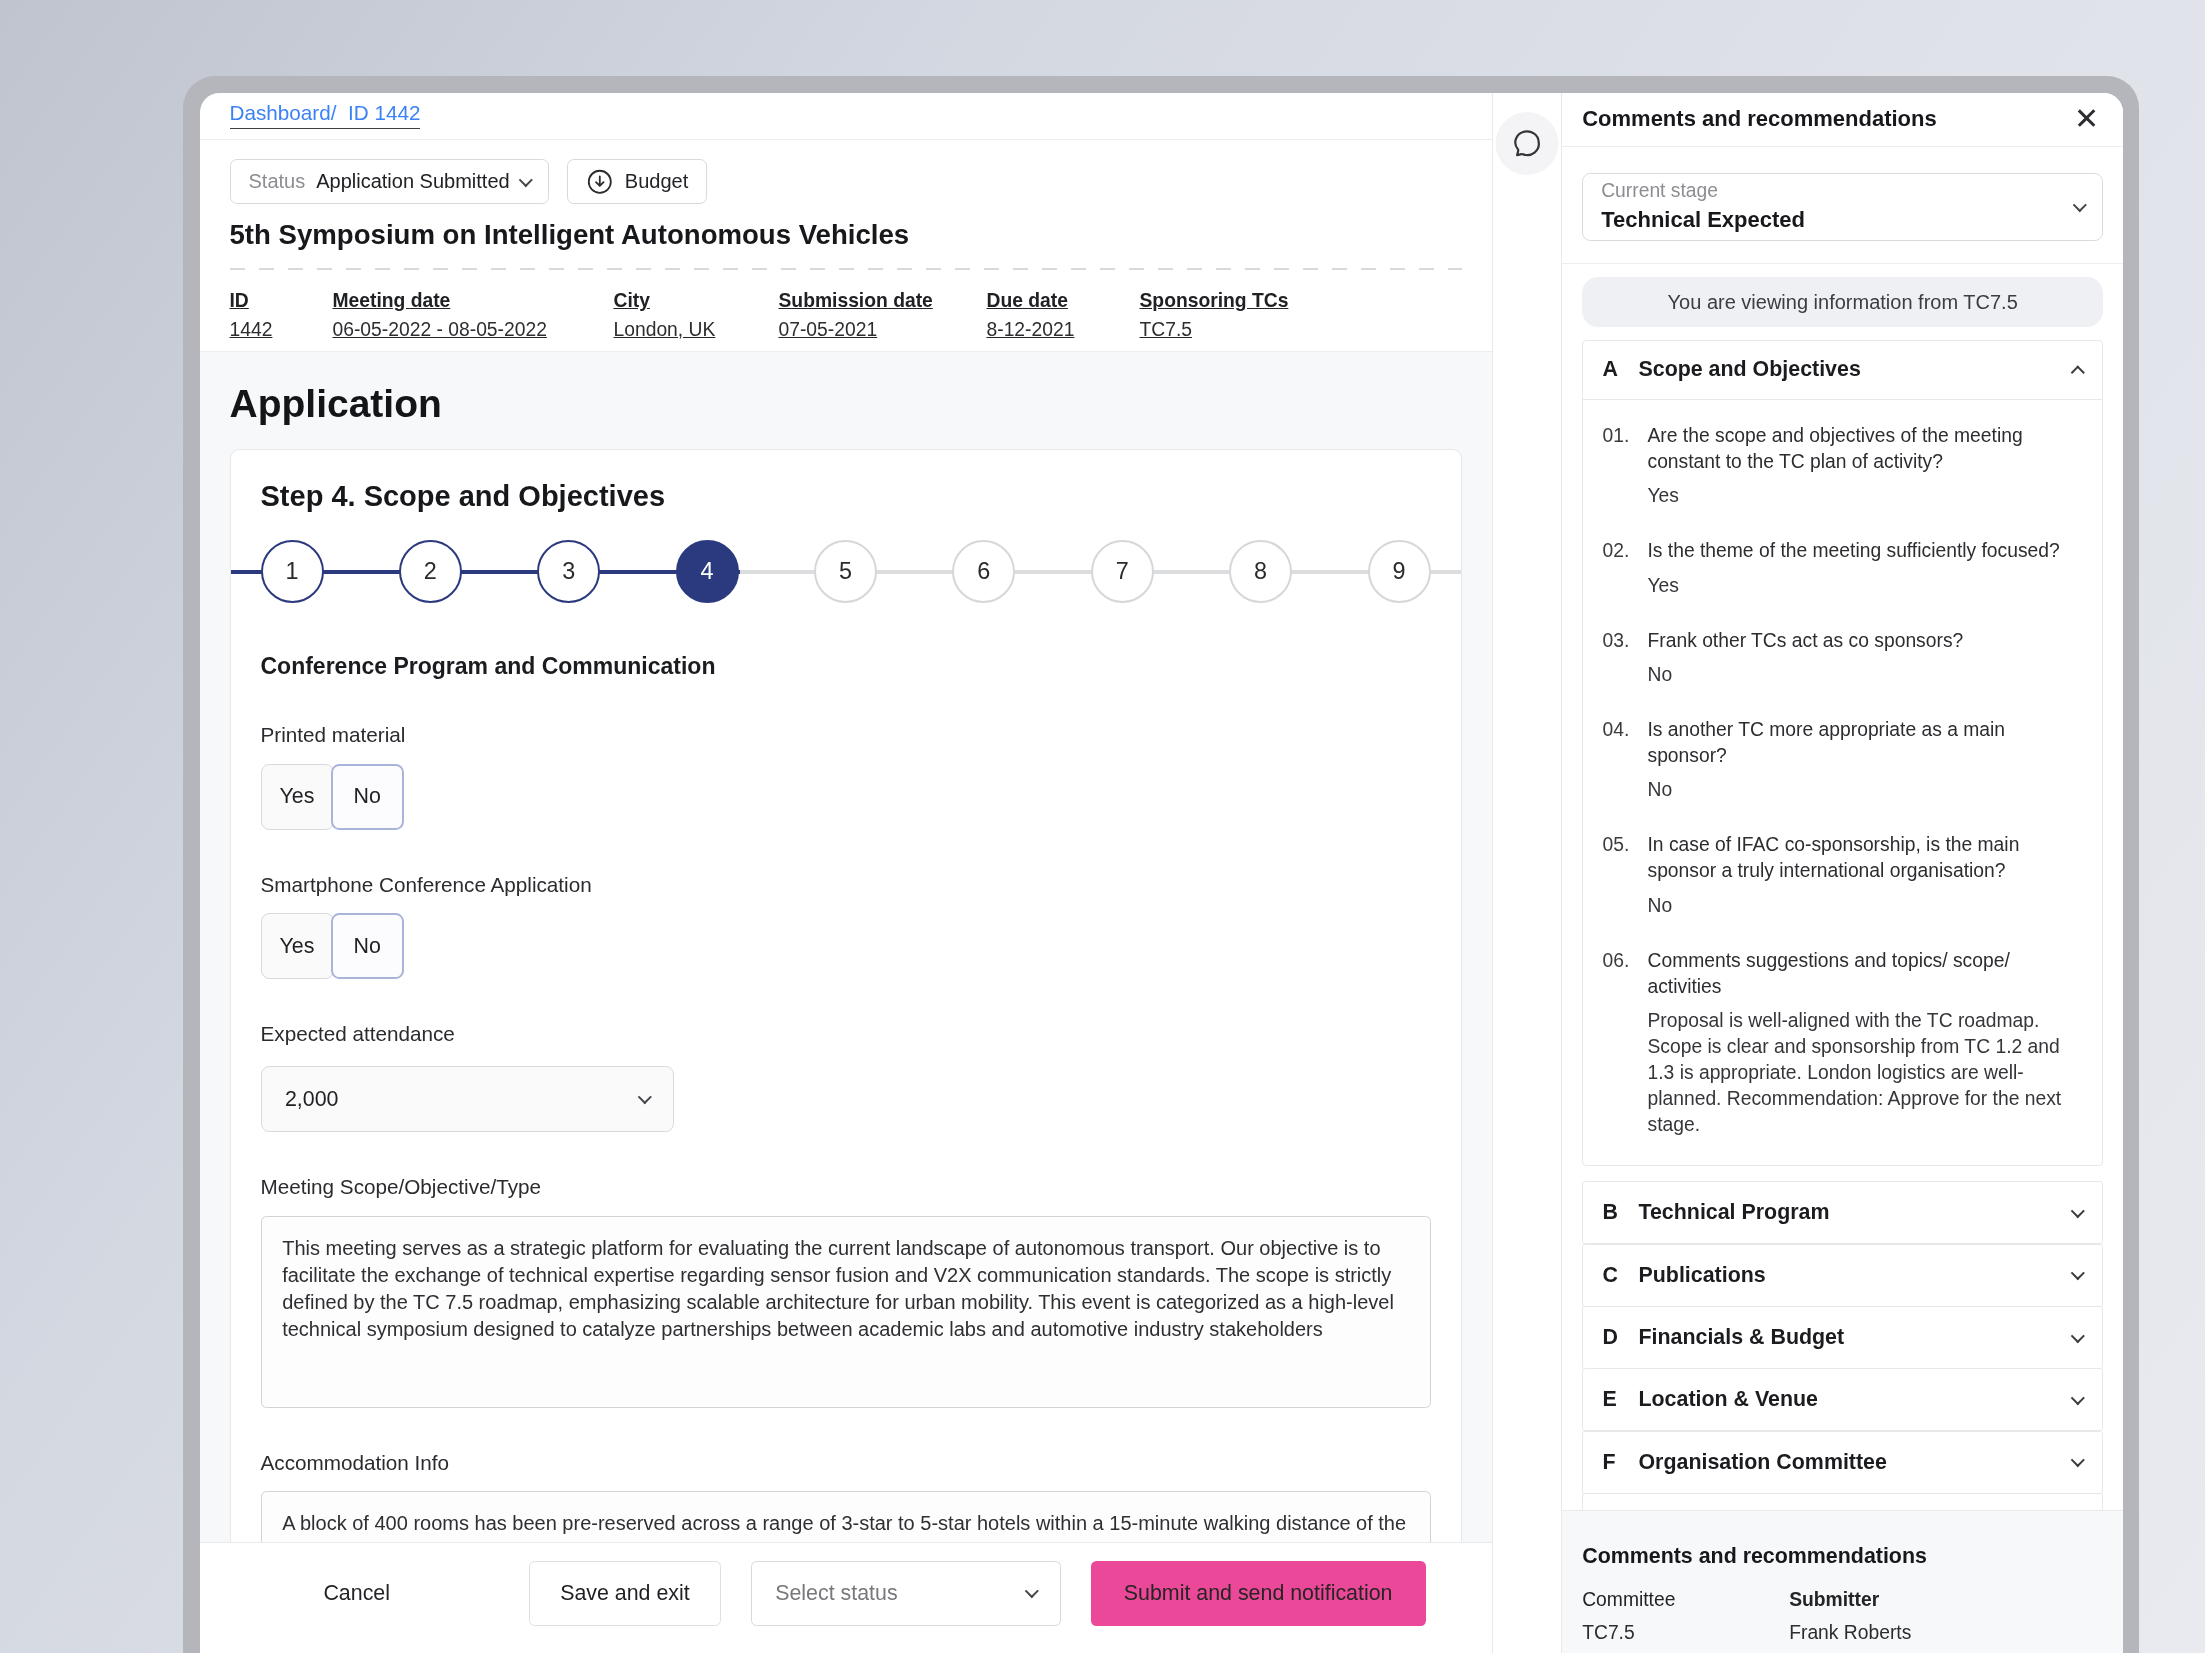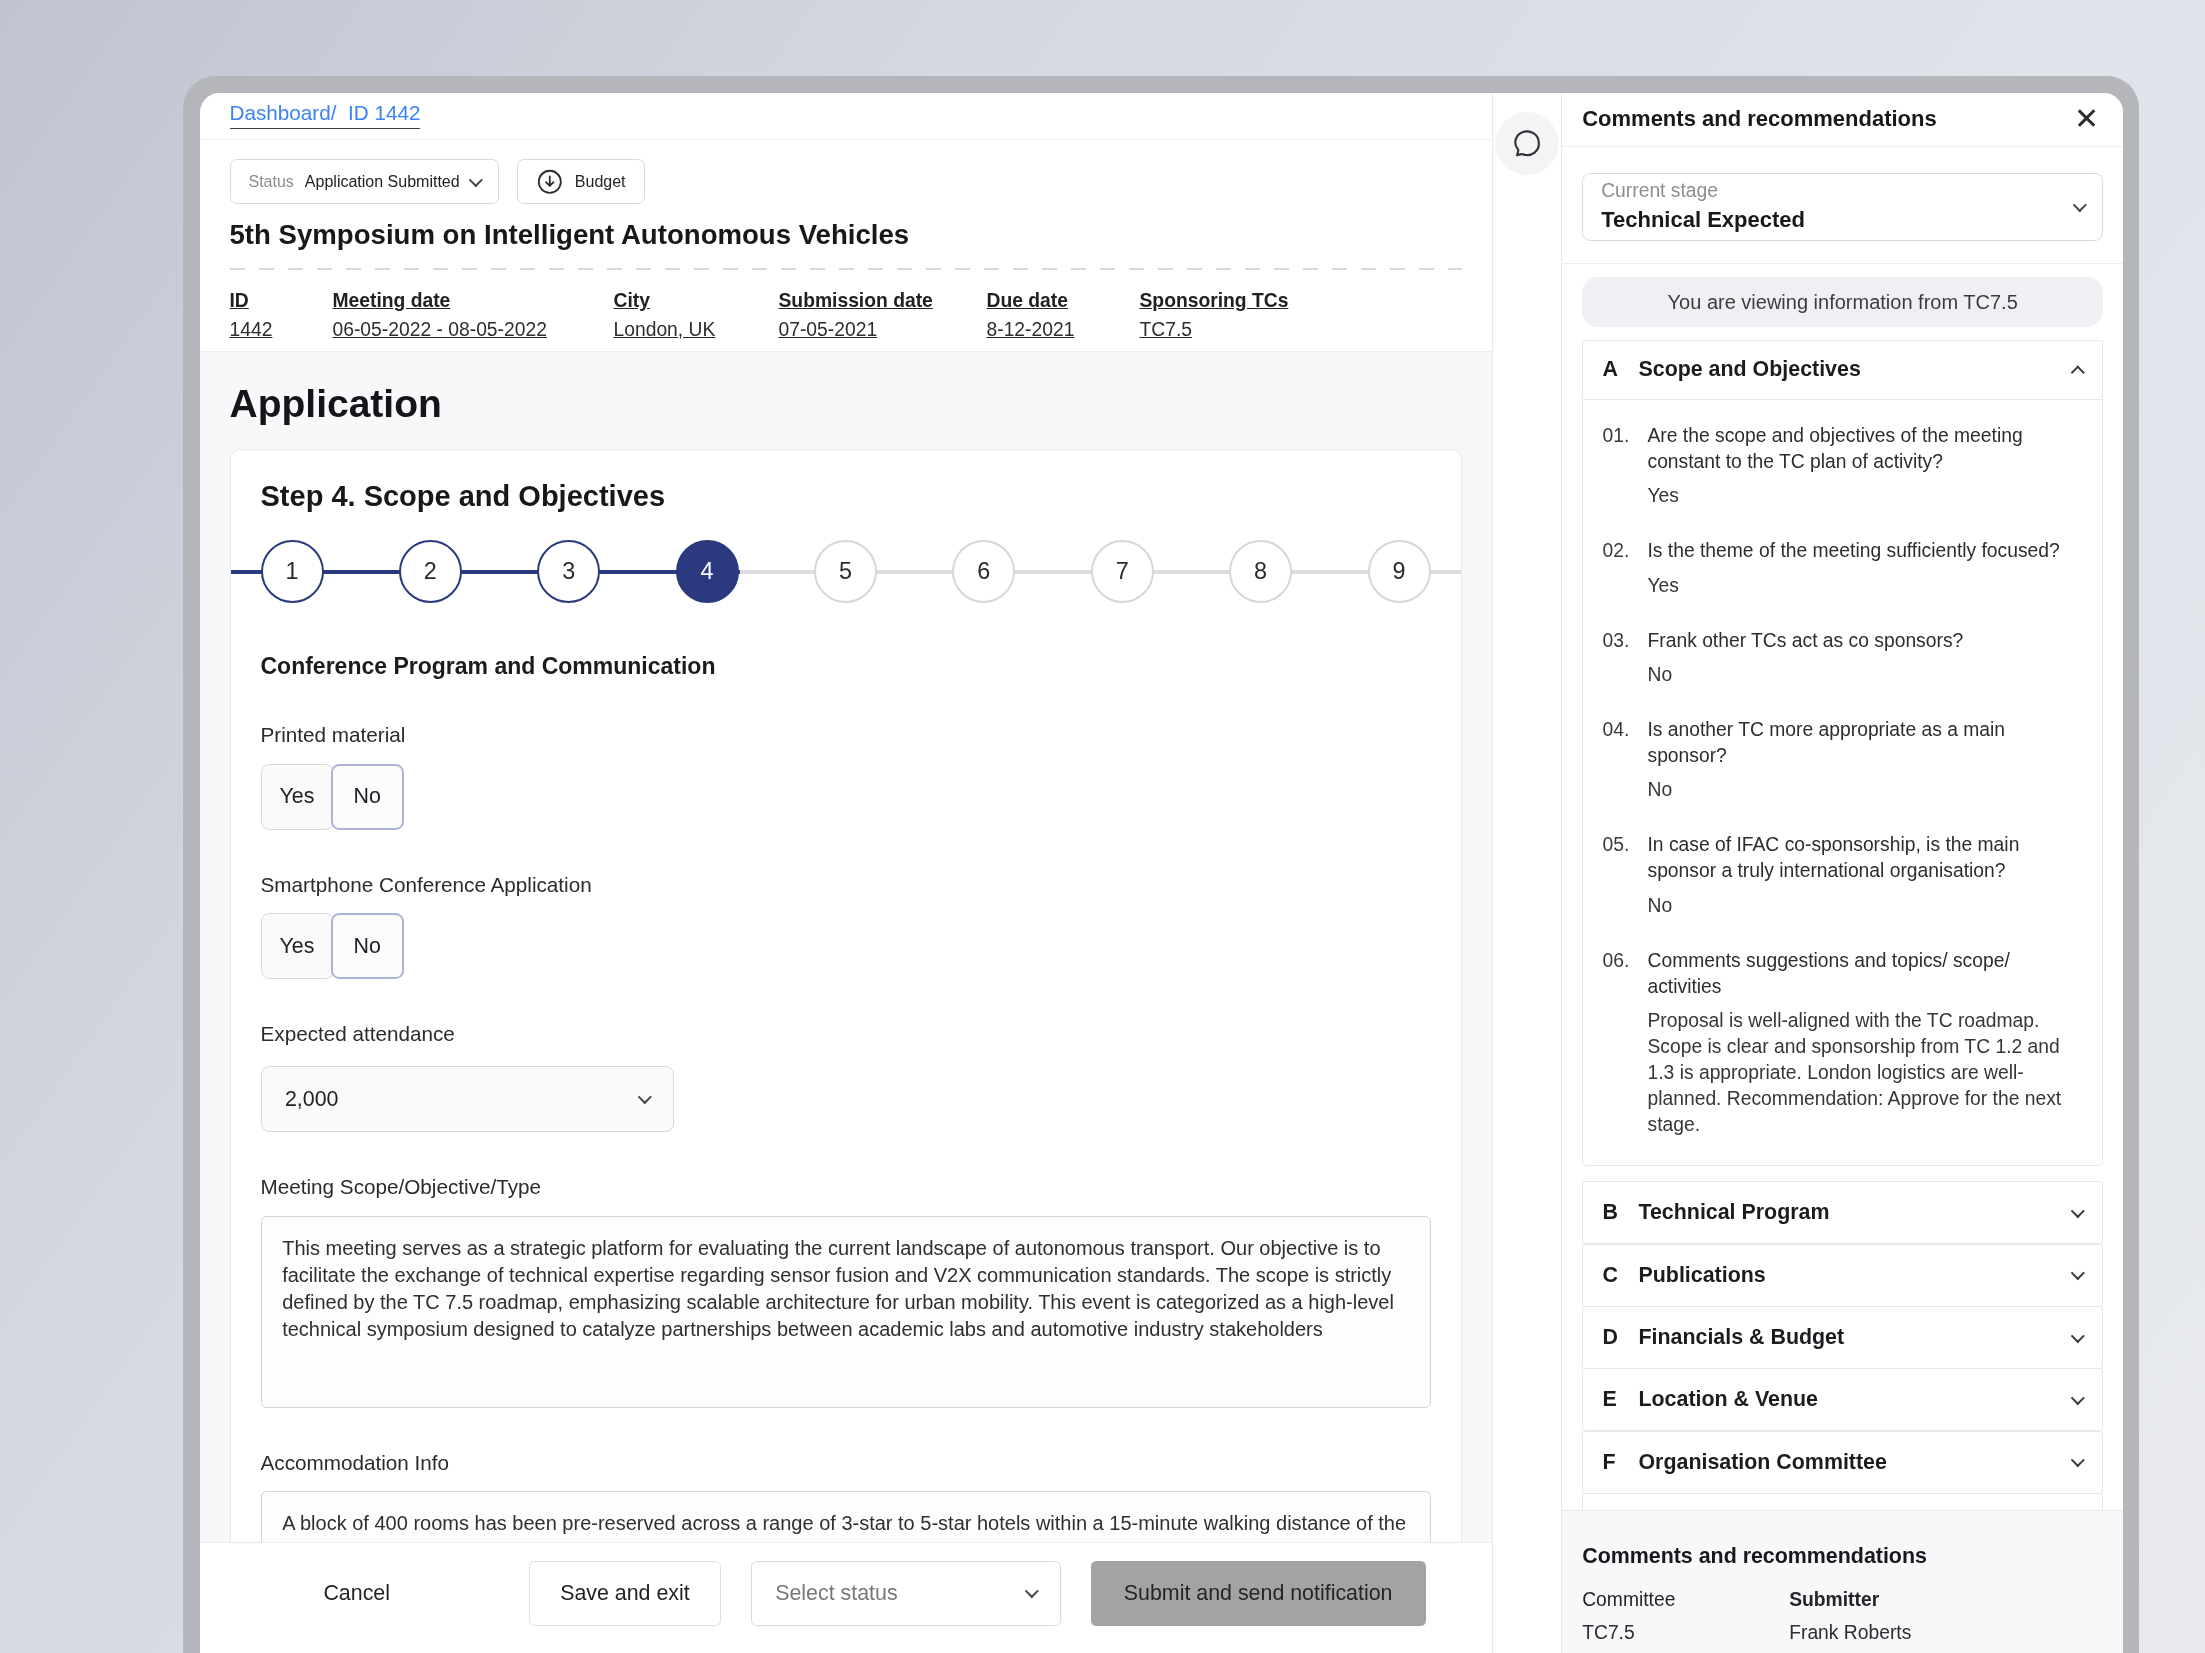--- a/index.html
+++ b/index.html
@@ -17,21 +17,21 @@
     width:100%; height:100%; background:#ffffff; border-radius:19.3px;
     overflow:hidden; display:flex;
   }
   
   .main { flex:1; min-width:0; display:flex; flex-direction:column; border-right:0.7px solid #e8e9eb; }
   .crumb-row { padding:8.3px 30px 9.6px; border-bottom:0.7px solid #ededef; }
   .crumb { display:inline-block; font-size:20.7px; color:#3b82f6; border-bottom:1.4px solid #3f4043; padding-bottom:3.4px; cursor:pointer; }
   .status-row { margin:19.3px 30px 0; display:flex; gap:18px; align-items:center; }
   .pill, .budget-btn {
     height:45px; border:1.4px solid #d9dadc; border-radius:6.9px; background:#fff;
-    display:flex; align-items:center; gap:11px; padding:0 18px; font-size:16px; cursor:pointer;
+    display:flex; align-items:center; gap:11px; padding:0 18px; font-size:20px; cursor:pointer;
   }
   .pill .muted { color:#8c8d92; }
   .pill .val { color:#202124; }
   .chev { display:inline-block; width:9.6px; height:9.6px; border-right:2.1px solid #44464a; border-bottom:2.1px solid #44464a; transform:rotate(45deg); margin-top:-4.1px; }
   .chev.up { transform:rotate(-135deg); margin-top:5.5px; }
   .page-title { margin:15px 30px 0; font-size:27.6px; font-weight:bold; color:#17181b; }
   .dashed-sep { margin:16.5px 30px 0; height:2.1px;
     background: repeating-linear-gradient(90deg,#d8d9dc 0 15px, transparent 15px 29px); }
   .meta-row { margin:20.7px 30px 0; display:flex; padding-bottom:9.6px; }
   .meta-col { display:flex; flex-direction:column; gap:6.9px;text-decoration:underline; }
@@ -64,21 +64,21 @@
   .ta { margin-top:16.5px; width:1170px; background:#fdfdfe; border:1.4px solid #d3d4d6; border-radius:5.5px;
     padding:18px 20.7px; font-size:20px; line-height:27px; color:#2e2f32; font-family:"Liberation Sans",sans-serif;
     resize:none; display:block; overflow:hidden; }
   .ta.h1x { height:192px; } .ta.h2x { height:227px; }
   .main-footer { height:131px; border-top:0.7px solid #e9eaec; background:#fff; display:flex;
     align-items:flex-start; padding:18px 66px 0 117px; gap:30px; }
   .btn { height:65px; display:flex; align-items:center; justify-content:center; font-size:21.4px; cursor:pointer; border-radius:5.5px; }
   .btn-plain { color:#232427; padding:0 6.9px; }
   .btn-outline { border:1.4px solid #dfe0e2; background:#fff; padding:0 30px; margin-left:auto; color:#1f2023; }
   .btn-select { border:1.4px solid #d8d9db; background:#fff; width:310px; justify-content:space-between; padding:0 23.4px; color:#77787c; }
-  .btn-submit { background:#a3a3a3; color:#262523; padding:0 33px; border:none; }
+  .btn-submit { background:#ec4899; color:#262523; padding:0 33px; border:none; }
   
   .gutter { width:69px; position:relative; background:#fff; border-right:0.7px solid #e8e9eb; }
   .bubble { position:absolute; top:19.3px; left:50%; transform:translateX(-50%); width:63px; height:63px;
     border-radius:50%; background:#f4f4f6; display:flex; align-items:center; justify-content:center; cursor:pointer; }
   
   .panel { width:561px; display:flex; flex-direction:column; background:#fff; }
   .panel-header { height:54px; display:flex; align-items:center; justify-content:space-between;
     padding:0 23.4px 0 20.7px; border-bottom:0.7px solid #ededef; }
   .panel-title { font-size:22px; font-weight:bold; color:#17181b; }
   .close-x { font-size:30px; color:#2c2d30; line-height:1; cursor:pointer; }

